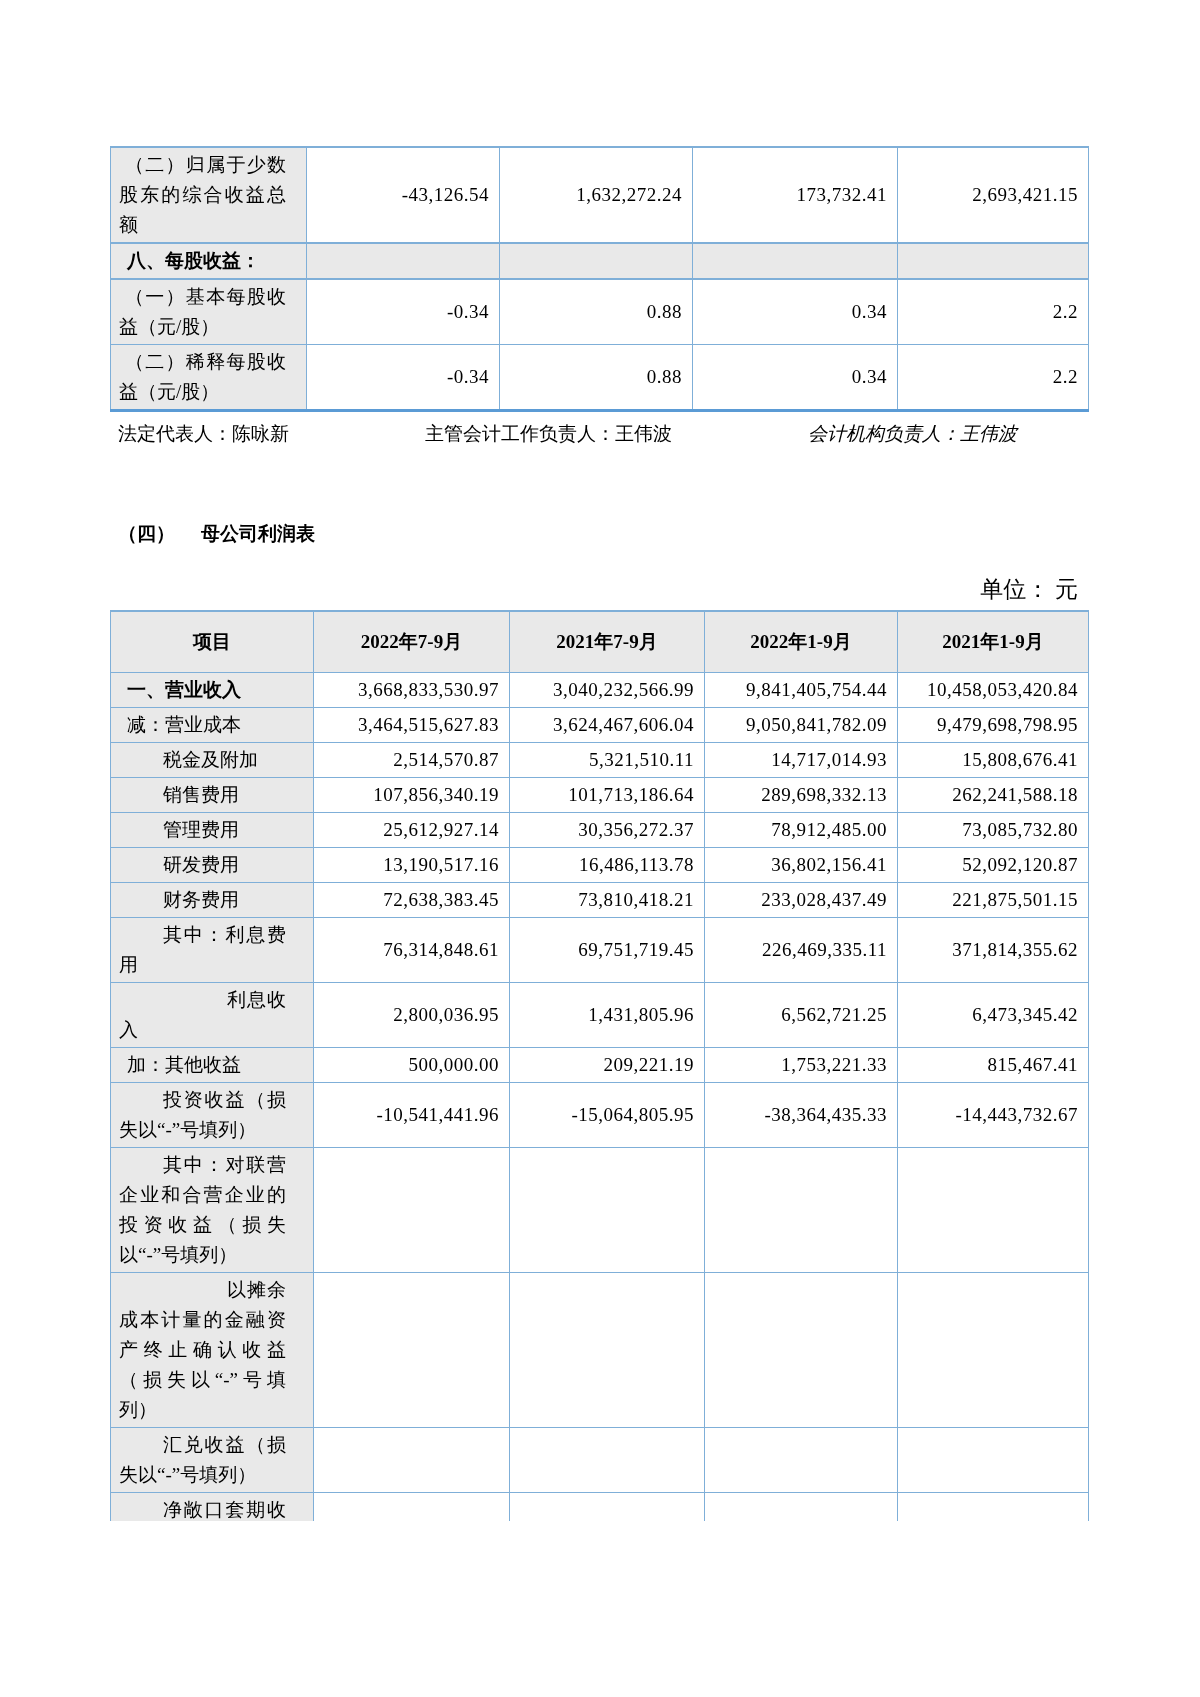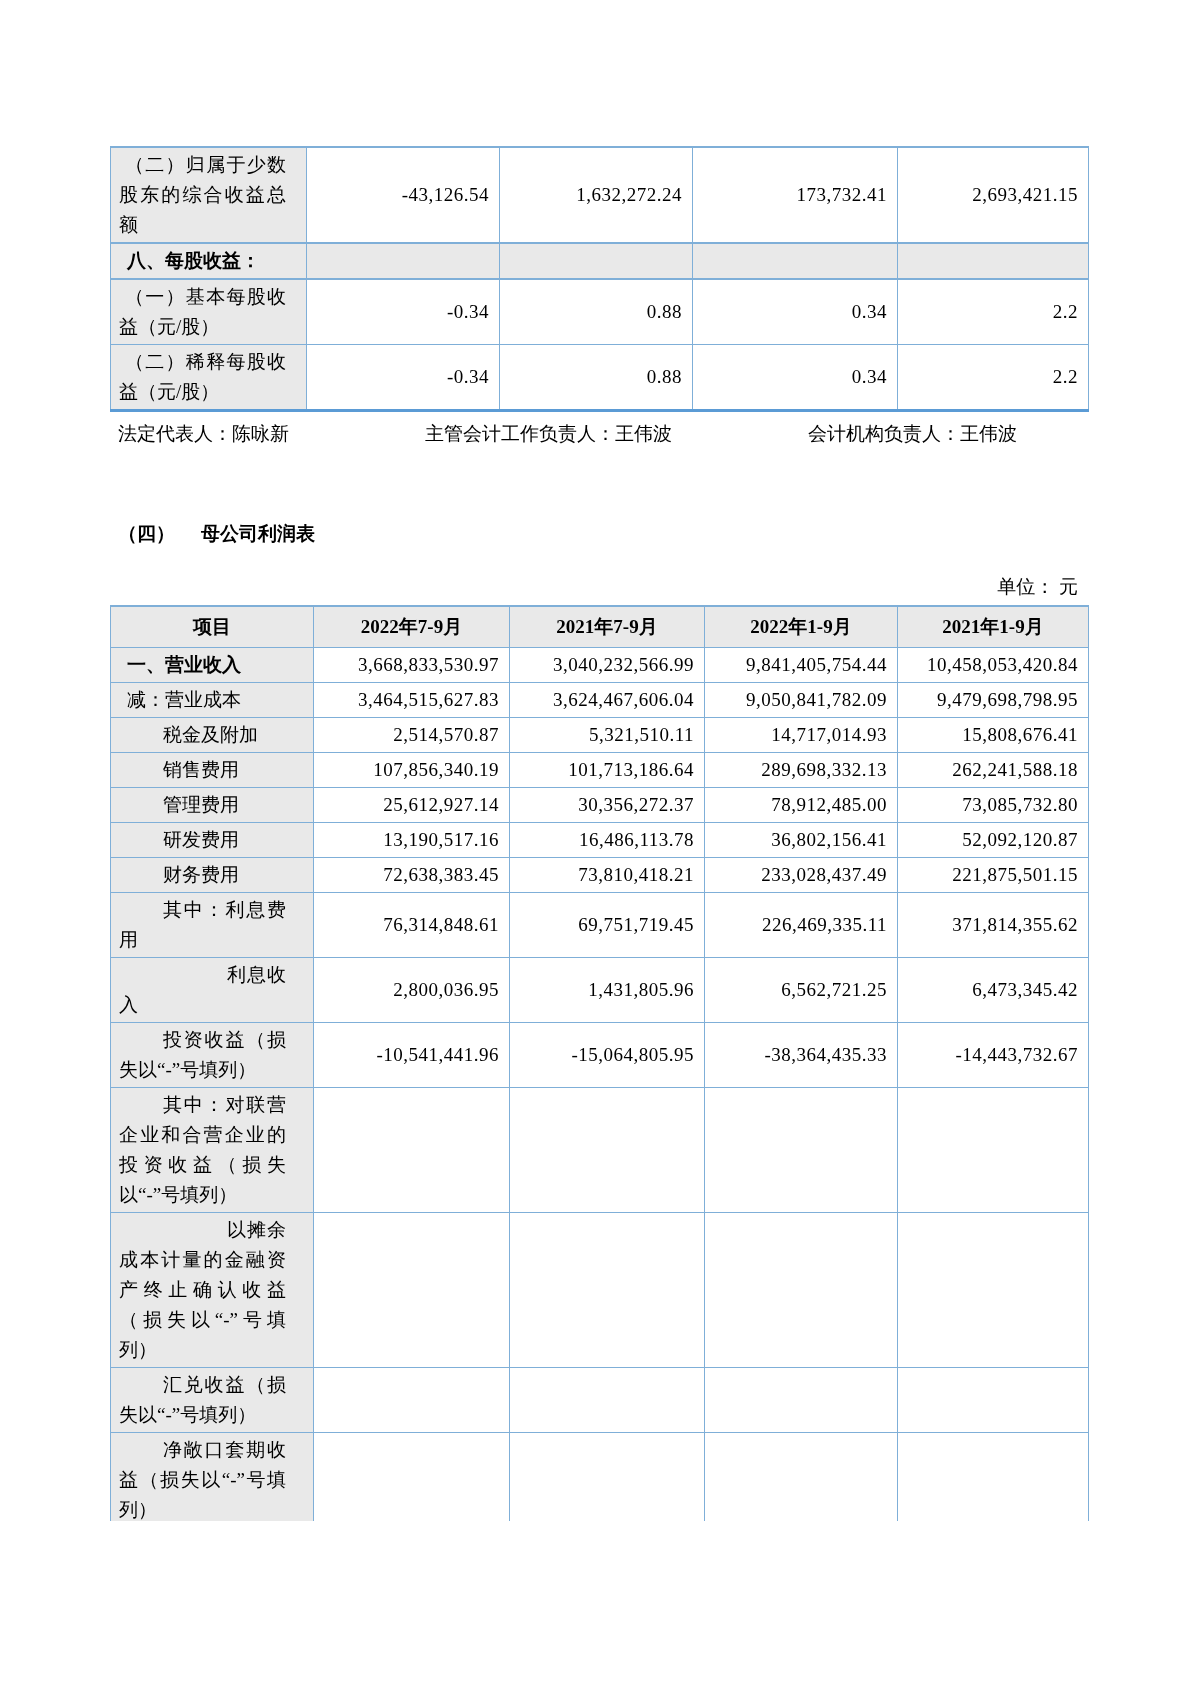--- a/index.html
+++ b/index.html
@@ -13,42 +13,42 @@
     font-family:"Liberation Serif","DejaVu Serif",serif;
     overflow:hidden;
   }
   .page{position:relative;width:1200px;height:1521px;overflow:hidden;}
   .content{margin-left:110px;width:978px;}
 
   table{border-collapse:collapse;table-layout:fixed;width:978px;font-size:19px;}
   table.t1{margin-top:146px;border-top:2px solid var(--border);border-bottom:3px solid var(--border-strong);}
   table.t2{margin-top:5px;border-top:2px solid var(--border);border-bottom:3px solid var(--border-strong);}
   td,th{border:1px solid var(--border);vertical-align:middle;line-height:30px;overflow:hidden;}
-  th{background:var(--fill);font-weight:bold;text-align:center;padding:5px 4px;}
+  th{background:var(--fill);font-weight:bold;text-align:center;padding:15px 4px;}
   td.lab{background:var(--fill);text-align:justify;padding:2px 20px 2px 8px;}
   table.t2 td.lab{padding-right:27px;}
   td.num{text-align:right;padding:2px 10px 2px 4px;letter-spacing:0.5px;}
   tr.section-row td{background:var(--fill);font-weight:bold;
     border-top:2px solid var(--border);border-bottom:2px solid var(--border);}
   td.ind0{text-indent:0;padding-left:16px;}
   td.inds{text-indent:6px;}
   td.ind1{text-indent:44px;}
   td.ind2{text-indent:108px;}
   td.b{font-weight:bold;}
 
   .signatures{position:relative;height:28px;margin-top:9px;font-size:19px;}
   .signatures span{position:absolute;top:0;white-space:nowrap;}
   .sig-1{left:8px;}
   .sig-2{left:315px;}
-  .sig-3{left:698px;}
+  .sig-3{left:698px;font-style:italic;}
 
   .heading{margin-top:72px;font-size:19px;font-weight:bold;padding-left:8px;}
   .heading .heading-title{margin-left:26px;}
 
-  .unit-line{margin-top:27px;font-size:19px;text-align:right;padding-right:10px;}
+  .unit-line{margin-top:27px;font-size:23px;text-align:right;padding-right:10px;}
 
   .page-number{margin-top:9px;text-align:right;font-size:15px;}
 </style>
 </head>
 <body>
 
 <div class="page">
   <div class="content">
 
     <table class="t1">
@@ -178,20 +178,27 @@
             <td class="num">371,814,355.62</td>
           </tr>
           <tr>
             <td class="lab ind2">利息收入</td>
             <td class="num">2,800,036.95</td>
             <td class="num">1,431,805.96</td>
             <td class="num">6,562,721.25</td>
             <td class="num">6,473,345.42</td>
           </tr>
           <tr>
+            <td class="lab ind0">加：其他收益</td>
+            <td class="num">500,000.00</td>
+            <td class="num">209,221.19</td>
+            <td class="num">1,753,221.33</td>
+            <td class="num">815,467.41</td>
+          </tr>
+          <tr>
             <td class="lab ind1">投资收益（损失以“-”号填列）</td>
             <td class="num">-10,541,441.96</td>
             <td class="num">-15,064,805.95</td>
             <td class="num">-38,364,435.33</td>
             <td class="num">-14,443,732.67</td>
           </tr>
           <tr>
             <td class="lab ind1">其中：对联营企业和合营企业的投资收益（损失以“-”号填列）</td>
             <td class="num"></td>
             <td class="num"></td>

